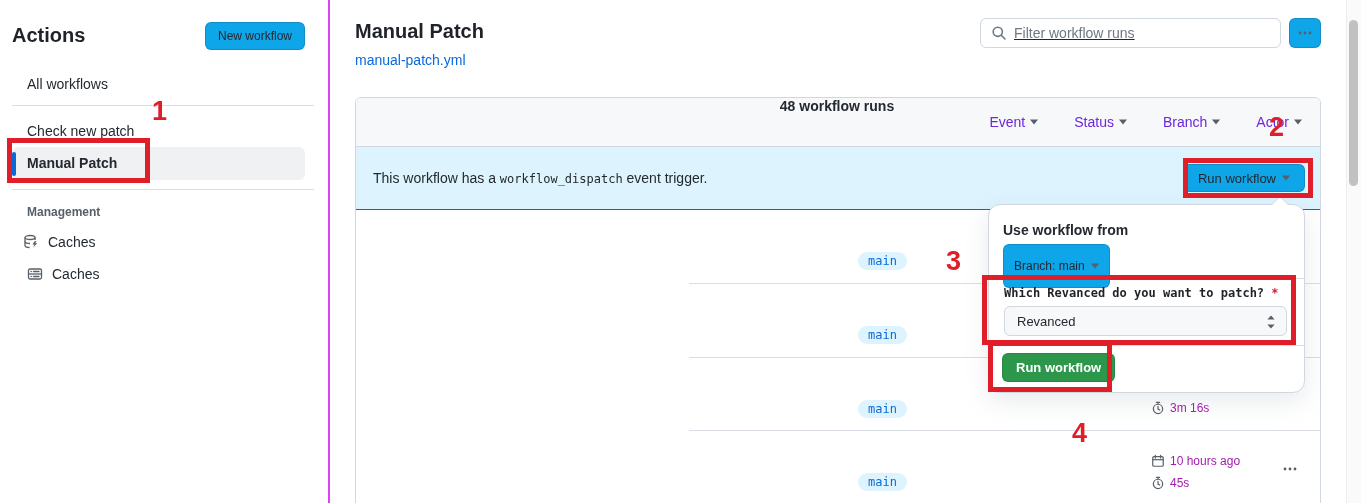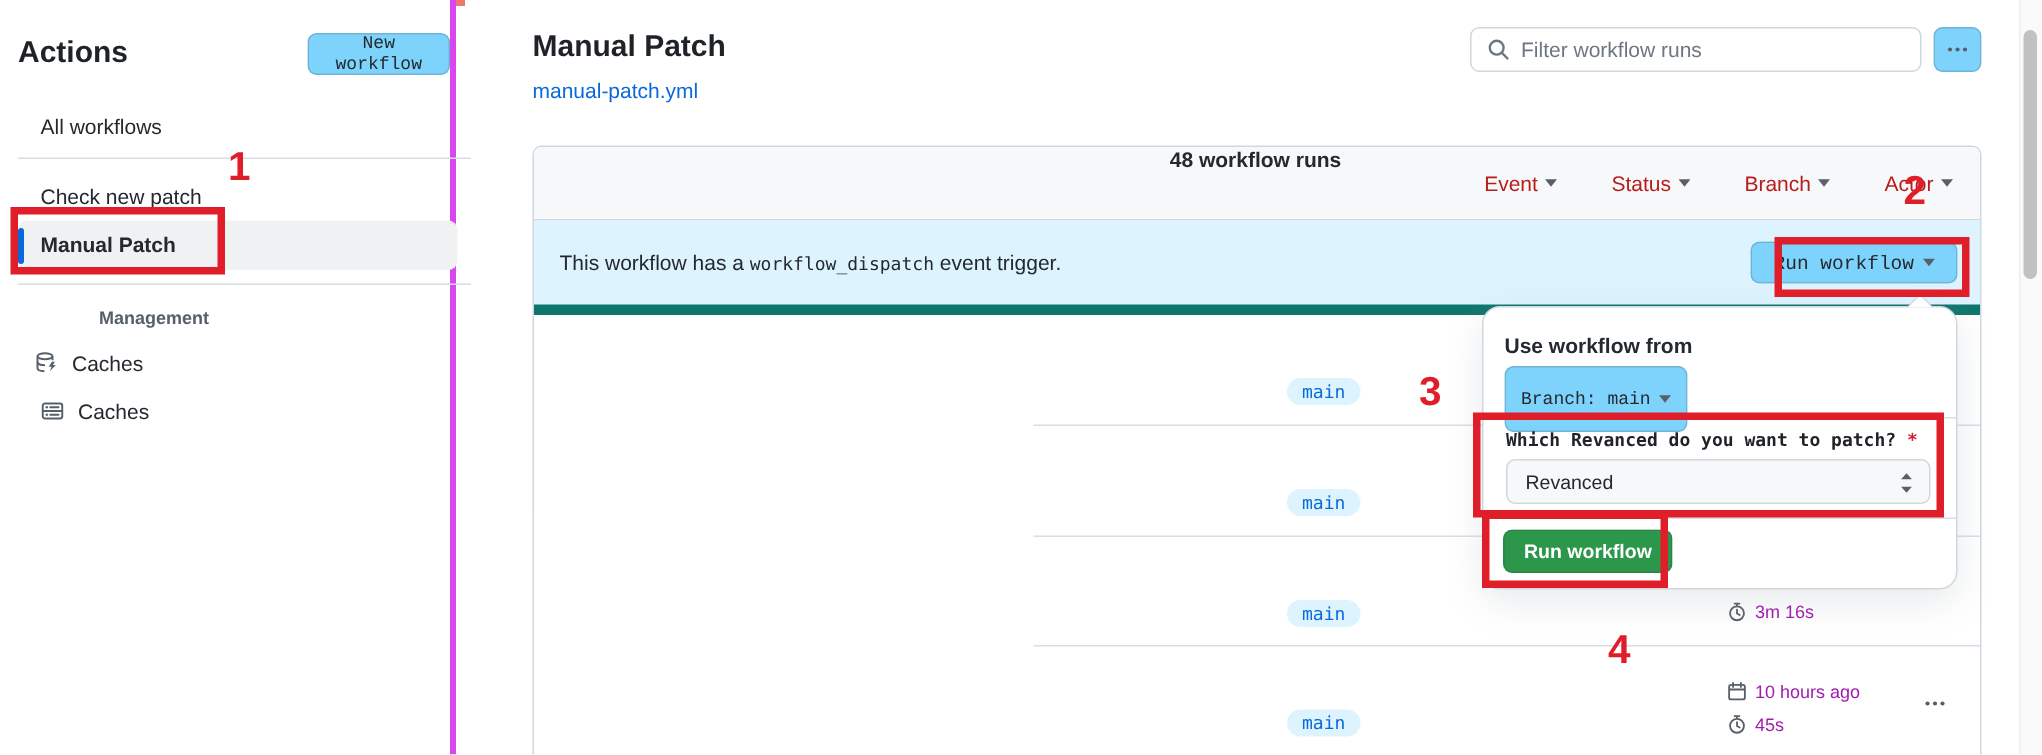--- a/index.html
+++ b/index.html
@@ -7,63 +7,63 @@
   body {
     position:relative; overflow:hidden; background:#ffffff;
     font-family:"Liberation Sans", sans-serif; color:#24292f; font-size:14px;
   }
   .abs { position:absolute; }
 
   
   .top-bar { left:218px; top:0; width:92px; height:4px; background:#f0766b; }
 
   
-  .sidebar { left:0; top:0; width:304px; height:503px; background:#fff; border-right:4px solid #d946ef; }
+  .sidebar { left:0; top:0; width:330px; height:503px; background:#fff; border-right:2px solid #d946ef; }
   .sb-title { left:12px; top:24px; font-size:20px; font-weight:bold; color:#1f2328; }
   .btn-light {
     display:inline-flex; align-items:center; justify-content:center; gap:6px;
-    background:#7dd3fc; border:1px solid rgba(31,35,40,0.18); border-radius:6px;
-    color:#24292f; cursor:pointer;font-family:Liberation Mono, monospace;
+    background:#0ea5e9; border:1px solid rgba(31,35,40,0.18); border-radius:6px;
+    color:#24292f; cursor:pointer;
   }
   .new-wf-btn { left:205px; top:22px; height:28px; padding:0 12px; font-size:12px; }
   .sb-item { font-size:14px; color:#24292f; cursor:pointer; }
   .sb-all { left:27px; top:76px; }
   .sb-divider { left:12px; width:302px; height:1px; background:#d8dee4; }
   .sb-div1 { top:105px; } .sb-div2 { top:189px; }
   .sb-check { left:27px; top:123px; }
   .sb-selected-row { left:12px; top:147px; width:293px; height:33px; background:#eff1f3; border-radius:6px; cursor:pointer; }
   .sb-selected-bar { left:12px; top:152px; width:4px; height:24px; border-radius:2px; background:#0969da; }
   .sb-selected-label { left:27px; top:155px; font-weight:bold; }
-  .sb-mgmt { left:27px; top:205px; font-size:12px; font-weight:600; color:#57606a;margin-left:39px; }
+  .sb-mgmt { left:27px; top:205px; font-size:12px; font-weight:600; color:#57606a; }
   .sb-row { display:flex; align-items:center; gap:9px; cursor:pointer; }
   .sb-caches { left:23px; top:234px; }
   .sb-runners { left:27px; top:266px; }
 
   
   .page-title { left:355px; top:20px; font-size:20px; font-weight:600; color:#1f2328; }
   .file-link { left:355px; top:52px; font-size:14px; color:#0969da; cursor:pointer; }
   .search-box {
     left:980px; top:18px; width:301px; height:30px; background:#fff;
-    border:1px solid #d0d7de; border-radius:6px; display:flex; align-items:center; padding:0 10px; gap:7px;
+    border:1px solid #d0d7de; border-radius:6px; display:flex; align-items:center; padding:0 10px; gap:7px;text-decoration:underline;
   }
   .search-box input {
     border:none; outline:none; flex:1; font-family:"Liberation Sans",sans-serif;
     font-size:14px; color:#24292f; background:transparent;
   }
   .search-box input::placeholder { color:#6e7781; }
   .kebab-top { left:1289px; top:18px; width:32px; height:30px; }
 
   
   .card { left:355px; top:97px; width:966px; height:420px; border:1px solid #d0d7de; border-radius:6px; background:#fff; overflow:hidden; }
   .card-header { height:49px; background:#f6f8fa; border-bottom:1px solid #d0d7de; display:flex; align-items:center; padding:0 18px 0 16px;flex-direction:column; }
   .count-label { font-weight:bold; font-size:14px; }
   .filters { margin-left:auto; display:flex; gap:36px; }
-  .filter { display:inline-flex; align-items:center; gap:5px; font-size:14px; color:#b91c1c; cursor:pointer; }
-
-  .banner { height:63px; background:#ddf4ff; border-bottom:7px solid #0f766e; display:flex; align-items:center; padding:0 15px 0 17px; }
+  .filter { display:inline-flex; align-items:center; gap:5px; font-size:14px; color:#6d28d9; cursor:pointer; }
+
+  .banner { height:63px; background:#ddf4ff; border-bottom:1px solid #0f766e; display:flex; align-items:center; padding:0 15px 0 17px; }
   .banner-text { font-size:14px; color:#24292f; }
   .code { font-family:"DejaVu Sans Mono", monospace; font-size:12px; }
   .run-wf-dd { margin-left:auto; height:28px; padding:0 14px; font-size:13px; }
 
   .row { position:relative; }
   .row.h74 { height:74px; } .row.h73 { height:73px; }
   .row.bordered::after { content:""; position:absolute; left:333px; right:0; bottom:0; height:1px; background:#d8dee4; }
   .branch-badge {
     position:absolute; left:502px; top:42px; height:18px; padding:0 10px;
     background:#ddf4ff; color:#0969da; font-family:"DejaVu Sans Mono", monospace; font-size:12px;

